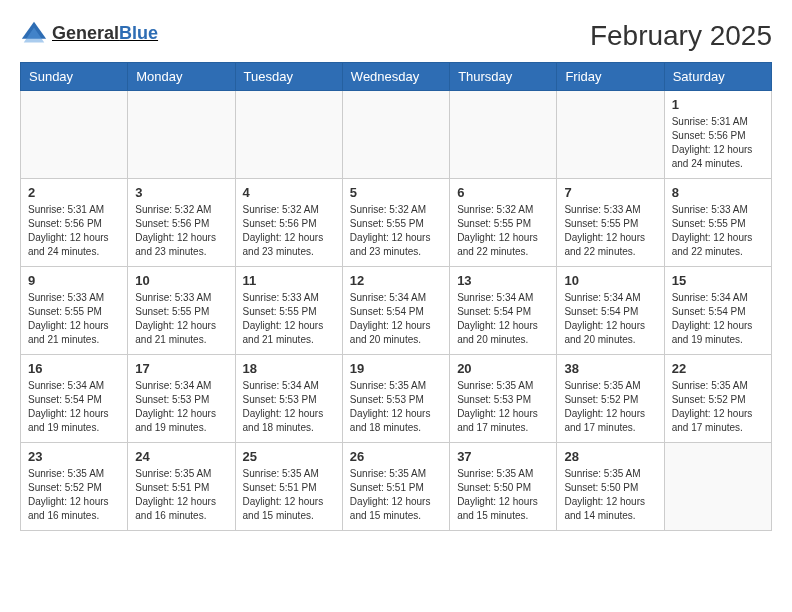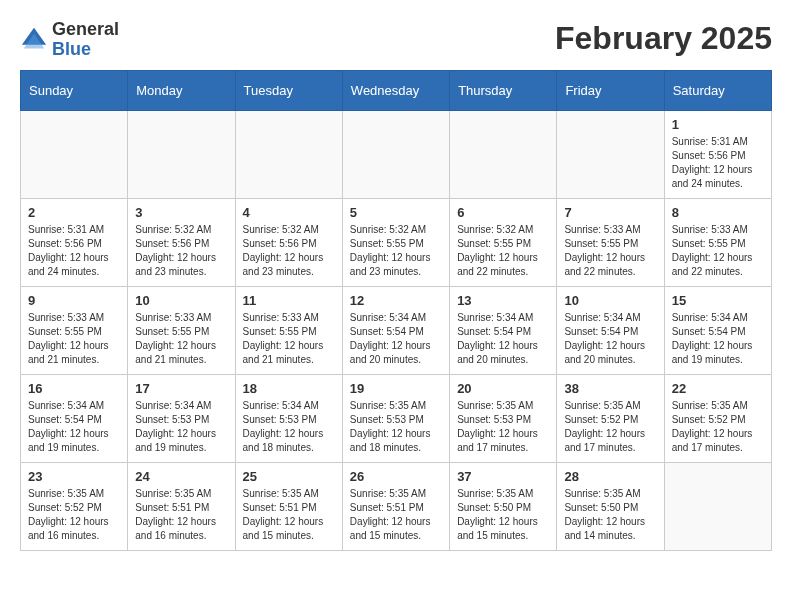--- a/index.html
+++ b/index.html
@@ -16,58 +16,59 @@
       align-items: flex-start;
       margin-bottom: 10px;
     }
     .logo {
       display: flex;
       align-items: center;
       gap: 4px;
     }
     .logo-text {
       display: flex;
-      flex-direction: column;
+      flex-direction: row;
       line-height: 1.1;
+      text-decoration: underline;
     }
     .logo-general {
       font-size: 18px;
       font-weight: bold;
       color: #333;
     }
     .logo-blue {
       font-size: 18px;
       font-weight: bold;
       color: #2e6db4;
     }
     .logo-icon {
       width: 28px;
       height: 28px;
     }
     .title-area {
       text-align: right;
     }
     .month-title {
-      font-size: 32px;
-      font-weight: bold;
+      font-size: 28px;
+      font-weight: normal;
       color: #333;
     }
     .location {
       font-size: 16px;
       color: #555;
     }
     .calendar {
       width: 100%;
       border-collapse: collapse;
       border: 1px solid #ccc;
     }
     .calendar th {
       background-color: #2e6db4;
       color: #fff;
-      padding: 12px 8px;
+      padding: 6px 8px;
       font-size: 13px;
       font-weight: normal;
       text-align: left;
       border: 1px solid #2560a0;
     }
     .calendar td {
       vertical-align: top;
       padding: 6px 7px;
       border: 1px solid #ccc;
       width: calc(100% / 7);

